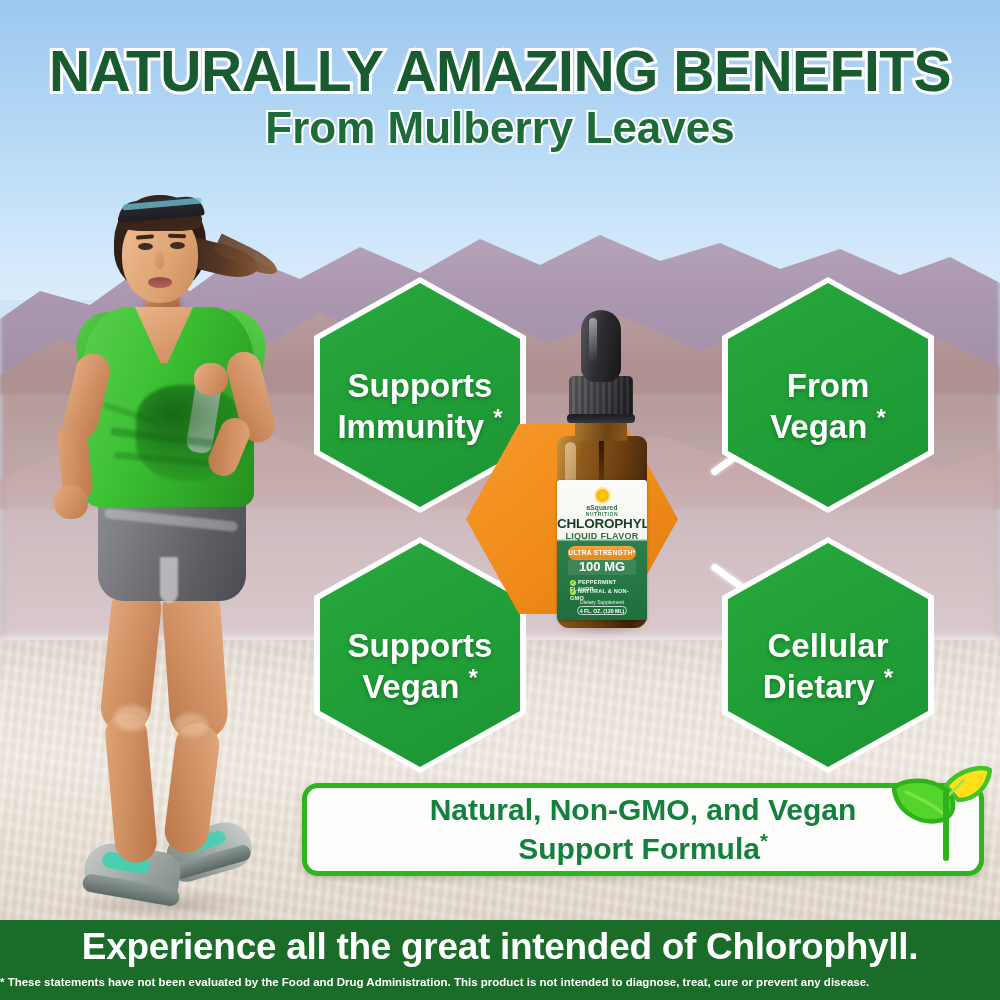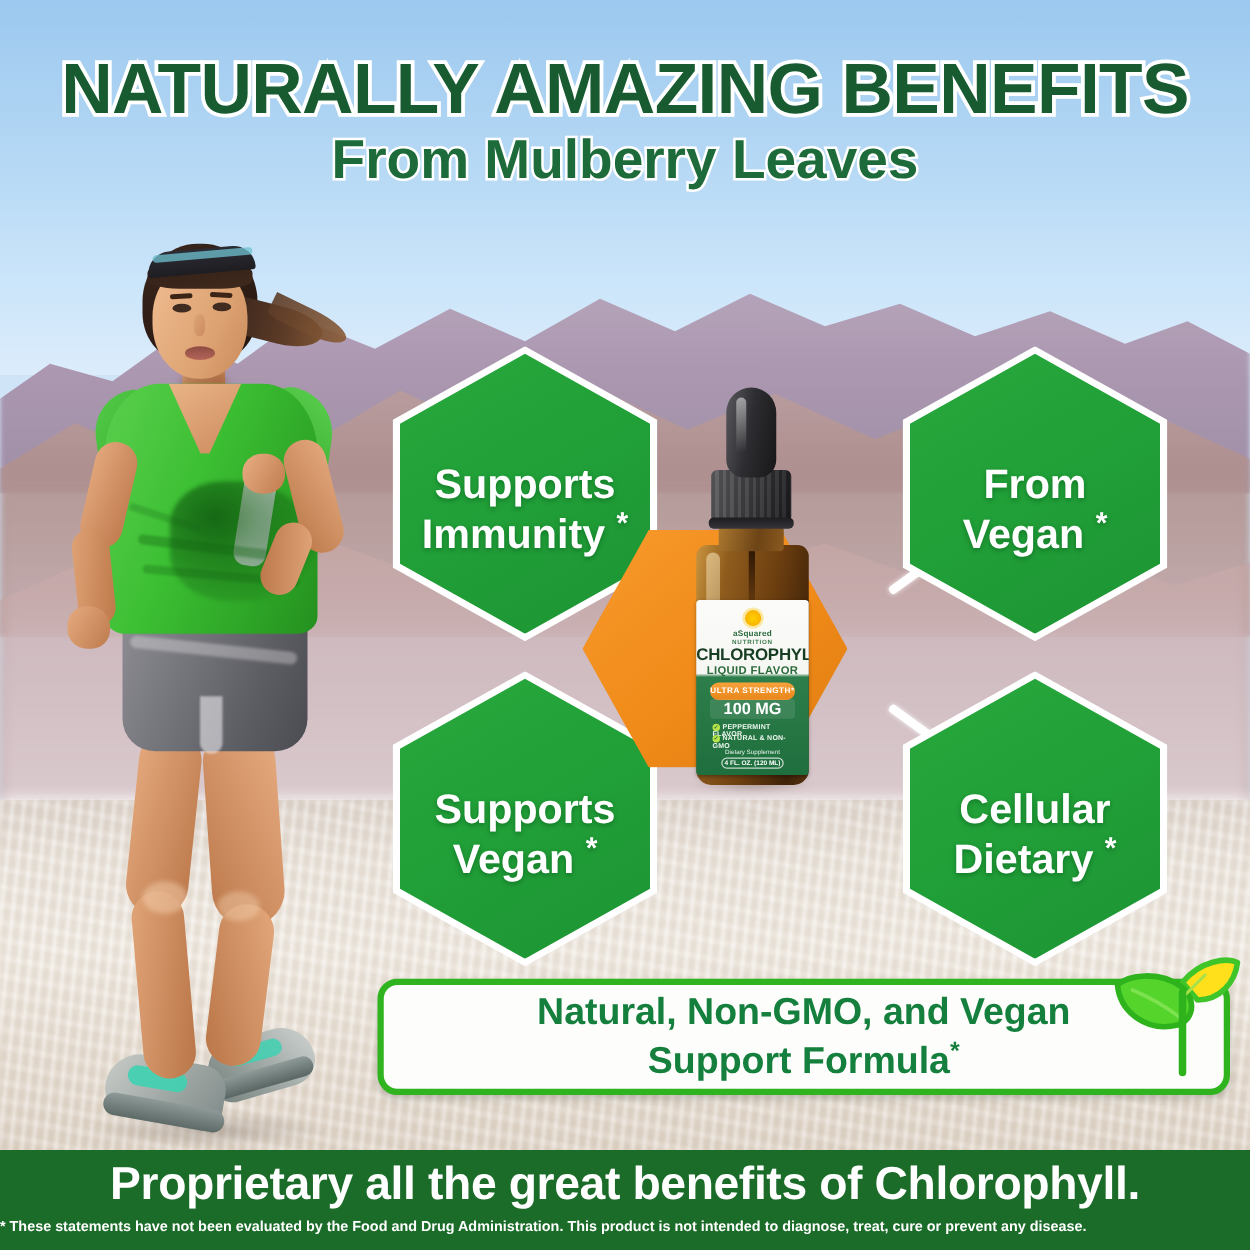--- a/index.html
+++ b/index.html
@@ -447,17 +447,17 @@
 
   <svg id="sprout" viewBox="0 0 112 112">
     <path d="M62 34 C76 16 98 14 106 18 C104 34 92 48 74 48 Z" fill="#ffe01a" stroke="#3fc52a" stroke-width="4.5" stroke-linejoin="round"></path>
     <path d="M62 38 C44 24 18 28 10 36 C12 58 34 74 58 68 C70 64 74 50 62 38 Z" fill="#55d42c" stroke="#2eb31d" stroke-width="4.5" stroke-linejoin="round"></path>
     <path d="M22 40 C36 46 50 54 60 62" stroke="#7ce24e" stroke-width="3" fill="none" stroke-linecap="round"></path>
     <path d="M80 28 C74 34 68 40 64 44" stroke="#a8e04a" stroke-width="2.5" fill="none" stroke-linecap="round"></path>
     <path d="M62 42 L62 106" stroke="#2eb31d" stroke-width="6" stroke-linecap="round"></path>
   </svg>
 
   <div id="footer">
-    <div class="footer-head">Proprietary all the great benefits of Chlorophyll.</div>
+    <div class="footer-head">Experience all the great intended of Chlorophyll.</div>
     <div class="footer-note">* These statements have not been evaluated by the Food and Drug Administration. This product is not intended to diagnose, treat, cure or prevent any disease.</div>
   </div>
 
 </div>
 
 </body></html>

